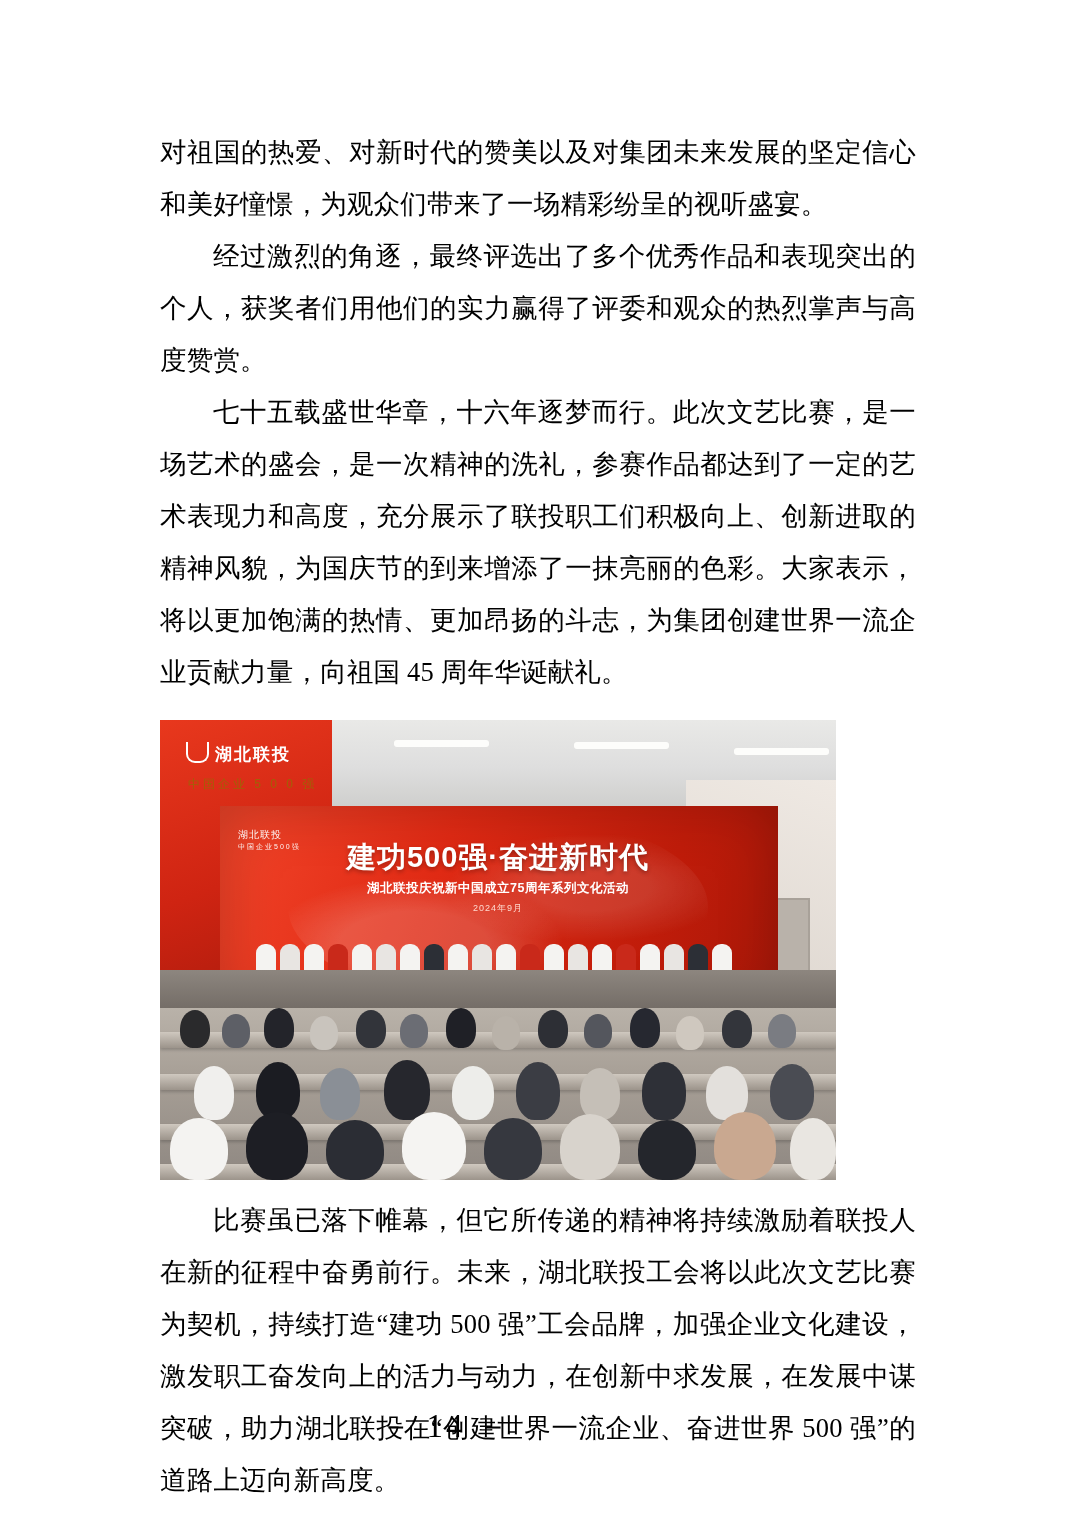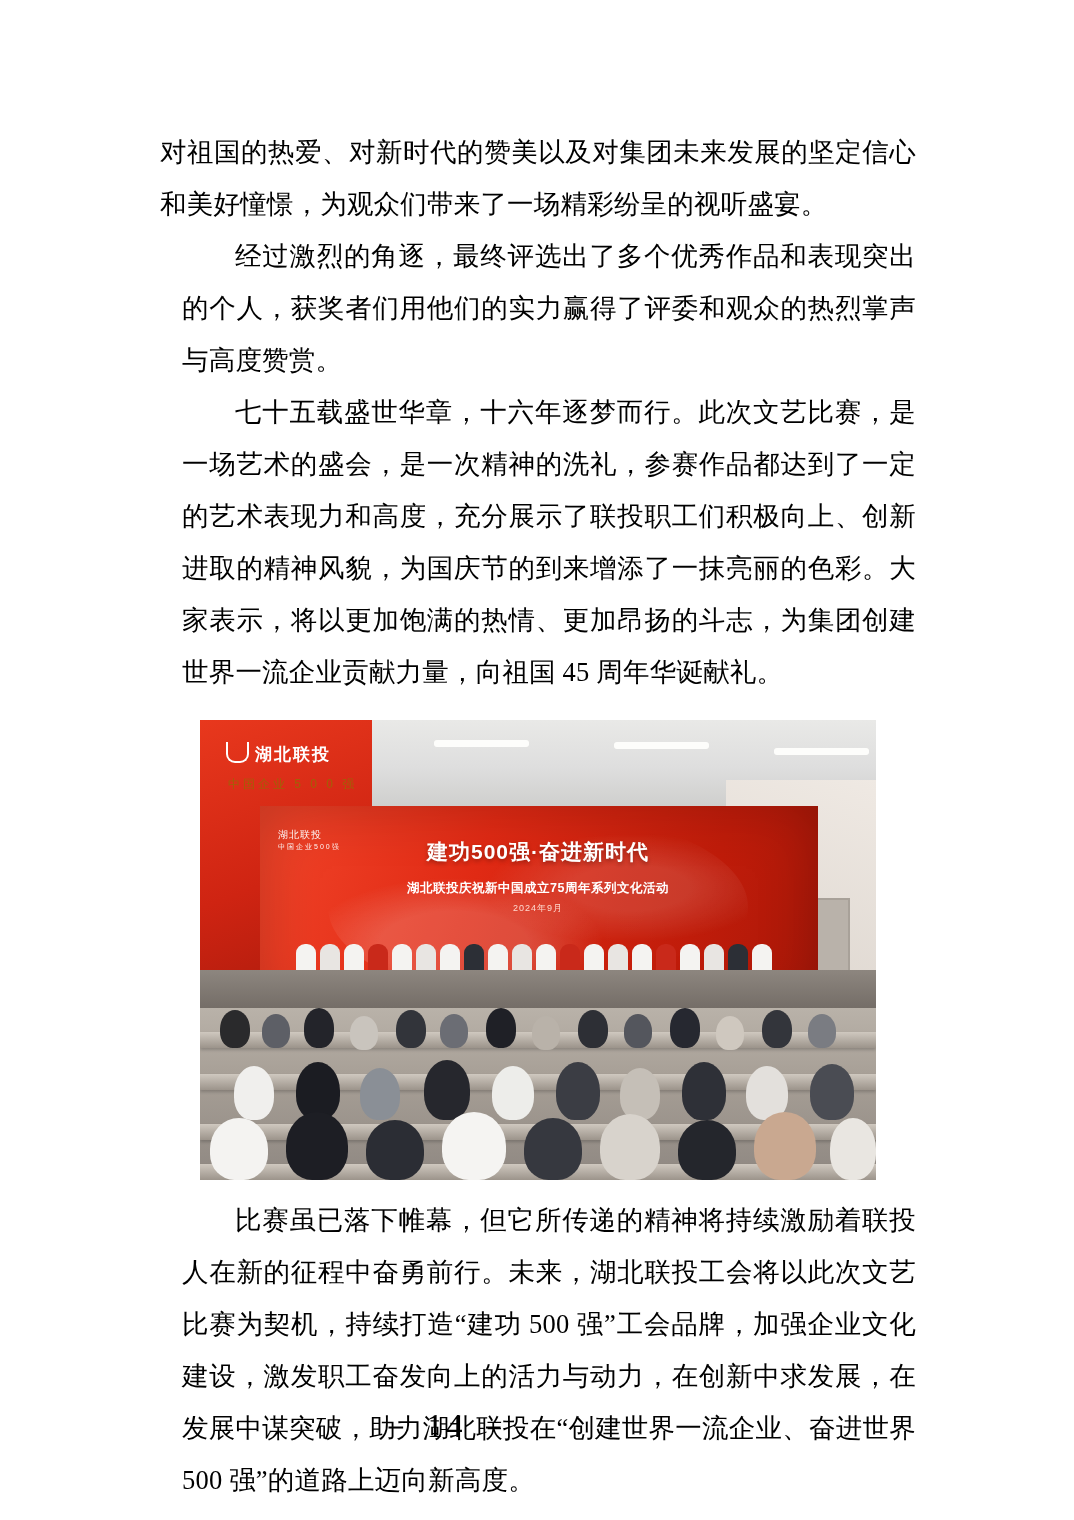--- a/index.html
+++ b/index.html
@@ -32,26 +32,24 @@
     margin: 0 0 0 0;
     font-size: 26.5px;
     line-height: 52px;
     text-align: justify;
     text-justify: inter-ideograph;
     letter-spacing: 0.2px;
     font-family: "Liberation Serif", "DejaVu Serif", serif;
   }
   p.indent {
     text-indent: 2em;
-    margin-left: 22px;
   }
   .figure {
     margin: 22px 0 14px 0;
     display: flex;
-    justify-content: center;
   }
   .photo {
     width: 676px;
     height: 460px;
     position: relative;
     overflow: hidden;
     background: #d9dde0;
   }
   
   .ph-ceiling {
@@ -98,21 +96,21 @@
     position: absolute; left: 50%; top: 92px; width: 420px; height: 190px;
     transform: translateX(-50%);
     background:
       radial-gradient(ellipse at 30% 70%, rgba(255,255,255,.18) 0 18%, transparent 36%),
       radial-gradient(ellipse at 72% 40%, rgba(255,255,255,.13) 0 14%, transparent 34%);
     border-radius: 50%;
   }
   .ph-banner-title {
     position: absolute; left: 50%; top: 118px; transform: translateX(-50%);
     color: #fff; font-family: "Liberation Sans", sans-serif; font-weight: bold;
-    font-size: 21px; letter-spacing: 1px; text-shadow: 0 2px 4px rgba(0,0,0,.3);
+    font-size: 29px; letter-spacing: 1px; text-shadow: 0 2px 4px rgba(0,0,0,.3);
     white-space: nowrap;
   }
   .ph-banner-sub {
     position: absolute; left: 50%; top: 160px; transform: translateX(-50%);
     color: #fff; font-family: "Liberation Sans", sans-serif; font-weight: bold;
     font-size: 12.5px; letter-spacing: .5px; white-space: nowrap;
   }
   .ph-banner-date {
     position: absolute; left: 50%; top: 182px; transform: translateX(-50%);
     color: #ffd9cf; font-family: "Liberation Sans", sans-serif; font-size: 9px;

